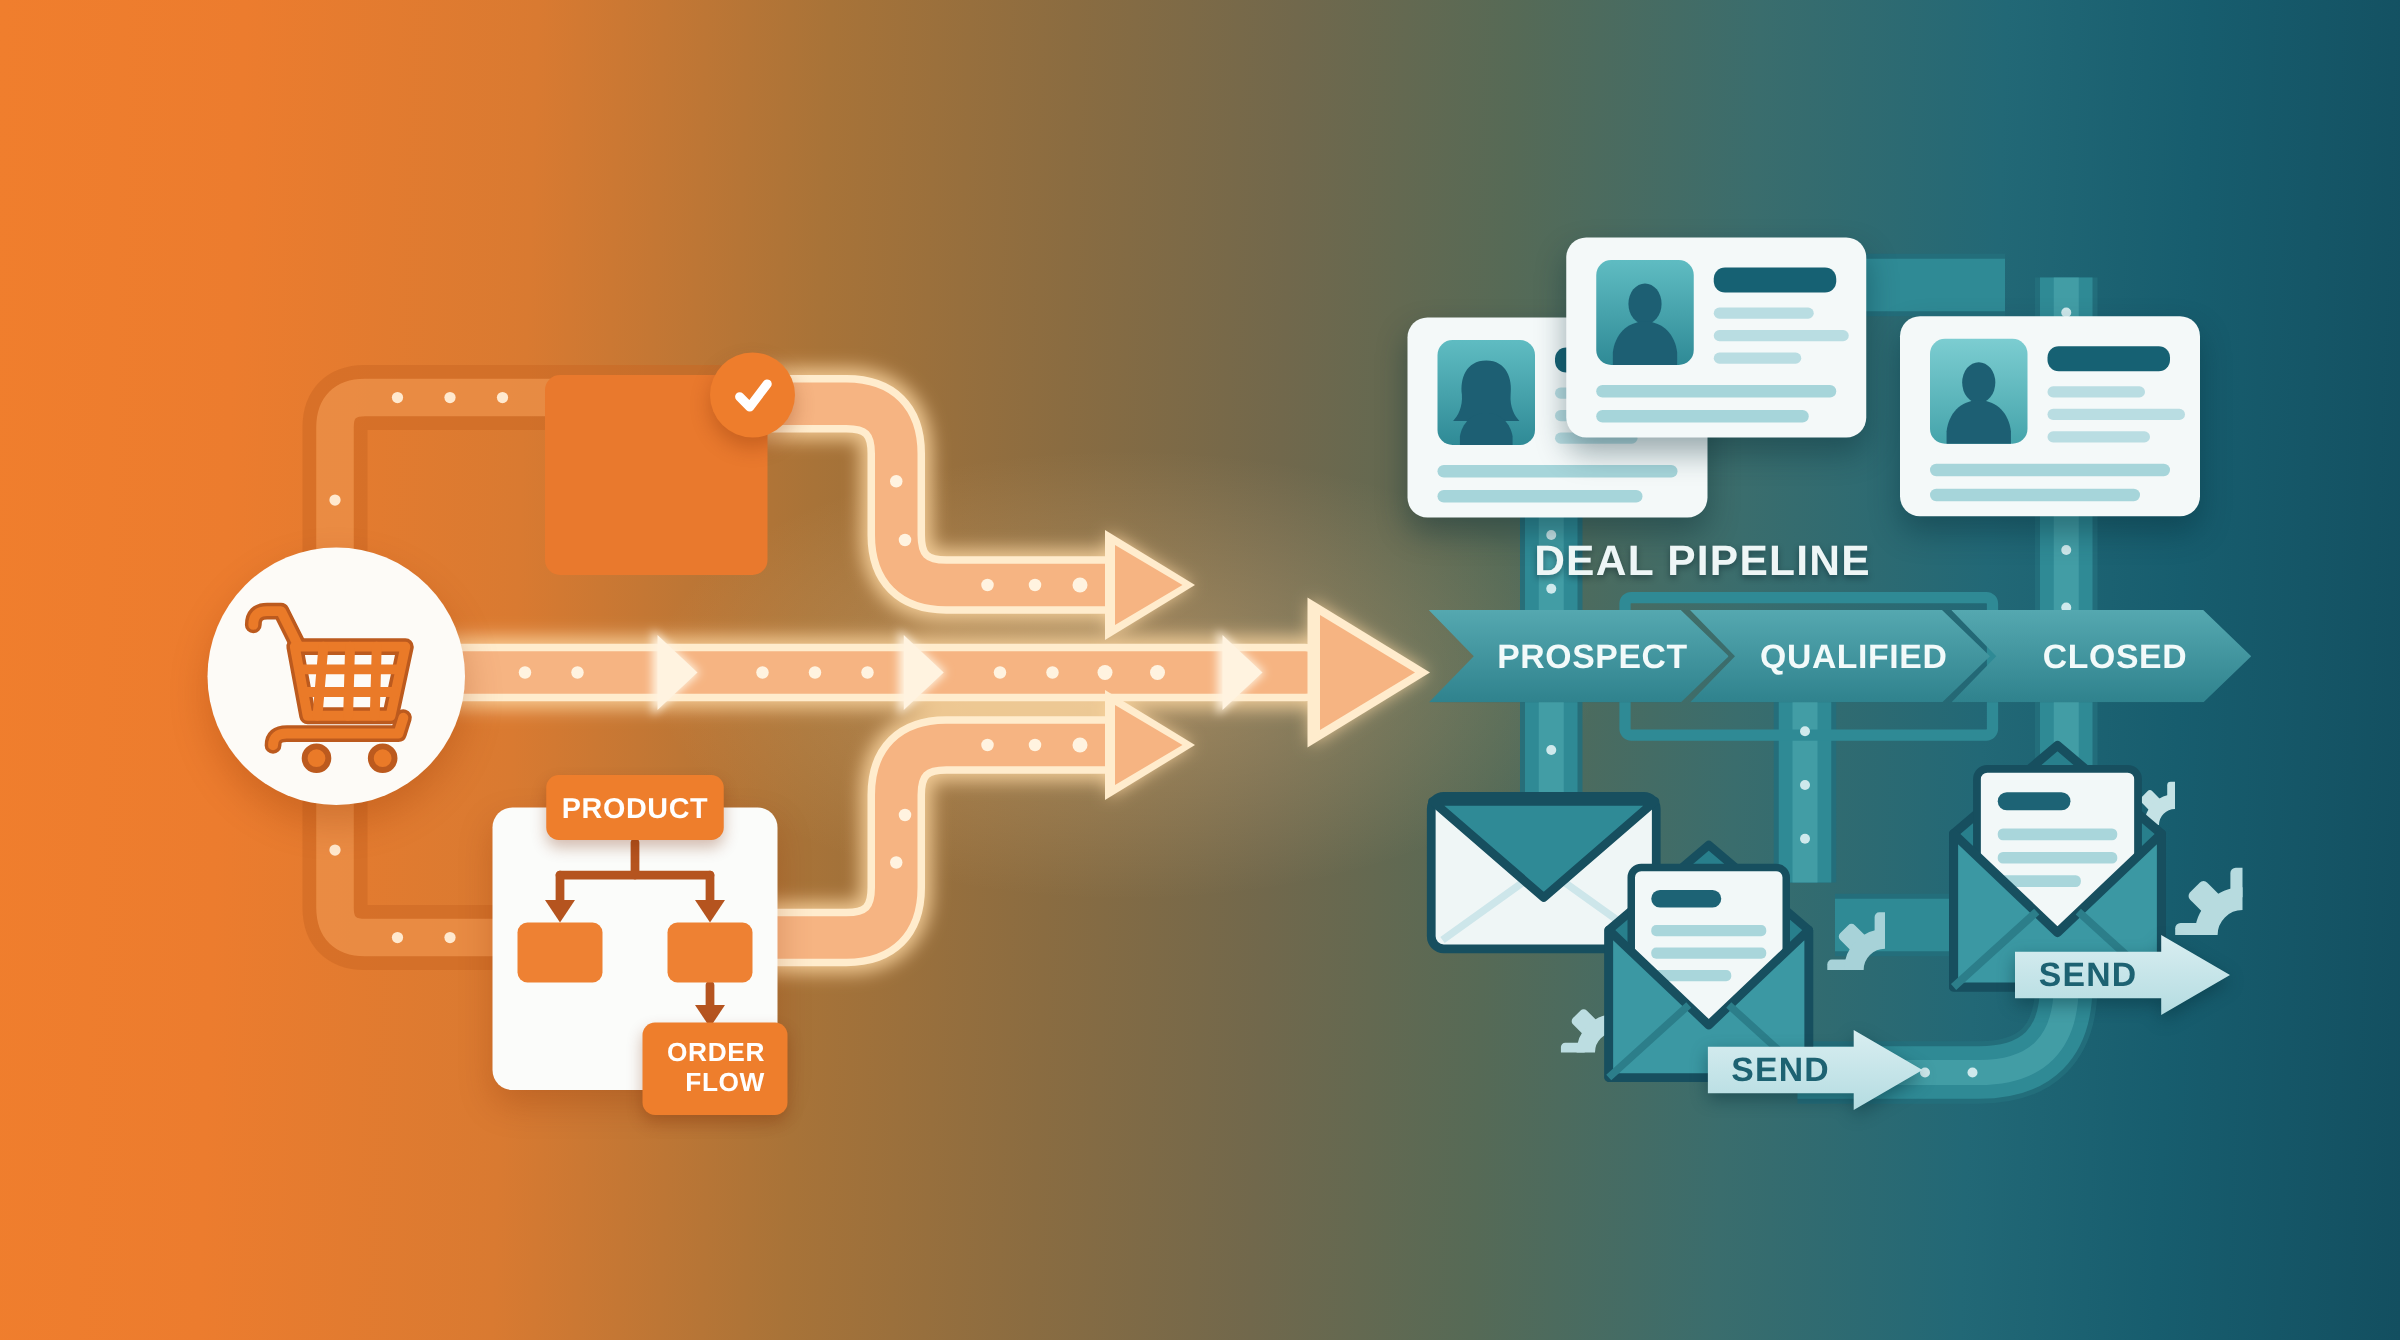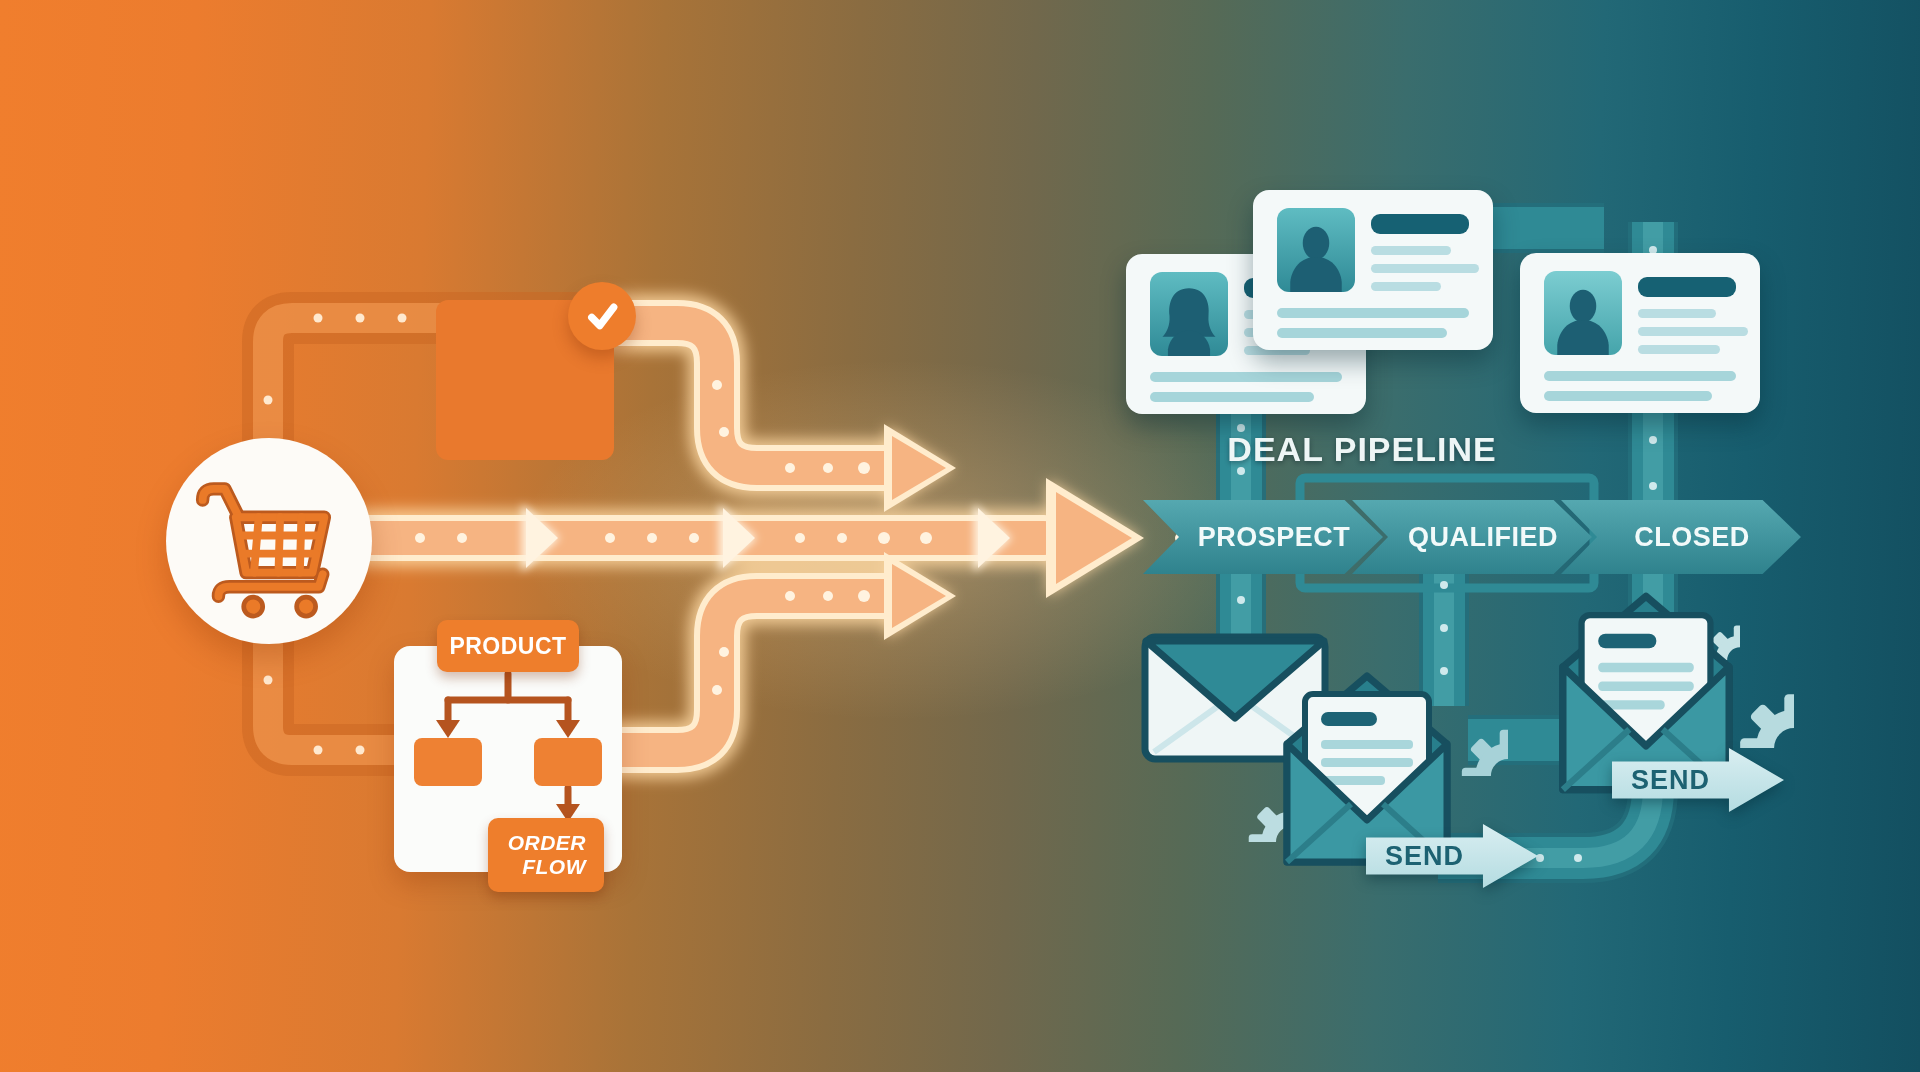--- a/index.html
+++ b/index.html
@@ -30,39 +30,39 @@
   .row-lines i{display:block;width:92px;height:13px;border-radius:7px;background:#f3b083;}
   .check-badge{position:absolute;left:568px;top:282px;width:68px;height:68px;border-radius:50%;background:#ee7d2c;
     box-shadow:0 8px 16px rgba(120,40,0,.3);z-index:4;display:flex;align-items:center;justify-content:center;}
 
   
   .product-card{position:absolute;left:394px;top:646px;width:228px;height:226px;background:#fbfcfa;border-radius:16px;
     box-shadow:0 12px 26px rgba(130,45,0,.25);z-index:3;}
   .orange-pill{position:absolute;background:#ee7e2c;border-radius:10px;color:#fff;font-weight:bold;text-align:right;
     box-shadow:0 6px 12px rgba(120,40,0,.3);z-index:4;display:flex;align-items:center;justify-content:center;}
   .product-pill{left:437px;top:620px;width:142px;height:52px;font-size:23px;letter-spacing:.5px;}
-  .flow-pill{left:488px;top:818px;width:116px;height:74px;font-size:21px;line-height:1.15;letter-spacing:.5px;font-style:italic;}
+  .flow-pill{left:514px;top:818px;width:116px;height:74px;font-size:21px;line-height:1.15;letter-spacing:.5px;}
   .flow-pill span{display:block;width:80px;}
 
   
   .contact-card{position:absolute;width:240px;height:160px;background:#f4f9f9;border-radius:16px;
     box-shadow:0 12px 24px rgba(5,40,50,.38);}
   .card-1{left:1126px;top:254px;z-index:3;} .card-2{left:1253px;top:190px;z-index:4;} .card-3{left:1520px;top:253px;z-index:3;}
   .avatar{position:absolute;left:24px;top:18px;width:78px;height:84px;border-radius:12px;overflow:hidden;
     background:linear-gradient(180deg,#5fbcc2,#2f8a96);color:#1d5f73;}
   .avatar.light{background:linear-gradient(180deg,#7ccdd1,#45a4ab);}
   .avatar svg{position:absolute;left:0;top:4px;width:78px;height:84px;}
   .name-bar{position:absolute;left:118px;top:24px;width:98px;height:20px;border-radius:9px;background:#166173;}
   .sline{position:absolute;left:118px;height:9px;border-radius:5px;background:#b9dde2;}
   .lline{position:absolute;left:24px;height:10px;border-radius:5px;background:#a6d5da;}
 
   
   .pipeline-title{position:absolute;left:1362px;top:430px;transform:translateX(-50%);z-index:3;
     font-size:34px;font-weight:bold;color:#eef6f6;letter-spacing:1px;text-shadow:0 2px 5px rgba(0,20,30,.4);white-space:nowrap;}
-  .chevron{position:absolute;top:500px;width:240px;height:74px;z-index:3;
+  .chevron{position:absolute;top:488px;width:240px;height:74px;z-index:3;
     background:linear-gradient(180deg,#55a8b0,#2f828d);
     clip-path:polygon(0 0,84% 0,100% 50%,84% 100%,0 100%,15% 50%);
     display:flex;align-items:center;justify-content:center;
     color:#f2fafa;font-weight:bold;font-size:27px;letter-spacing:.5px;
     filter:drop-shadow(3px 7px 5px rgba(10,55,65,.40));text-align:center;}
   .chev-1{left:1143px;} .chev-2{left:1352px;} .chev-3{left:1561px;}
   .chevron span{padding-left:22px;}
 
   
   .icon-abs{position:absolute;}

